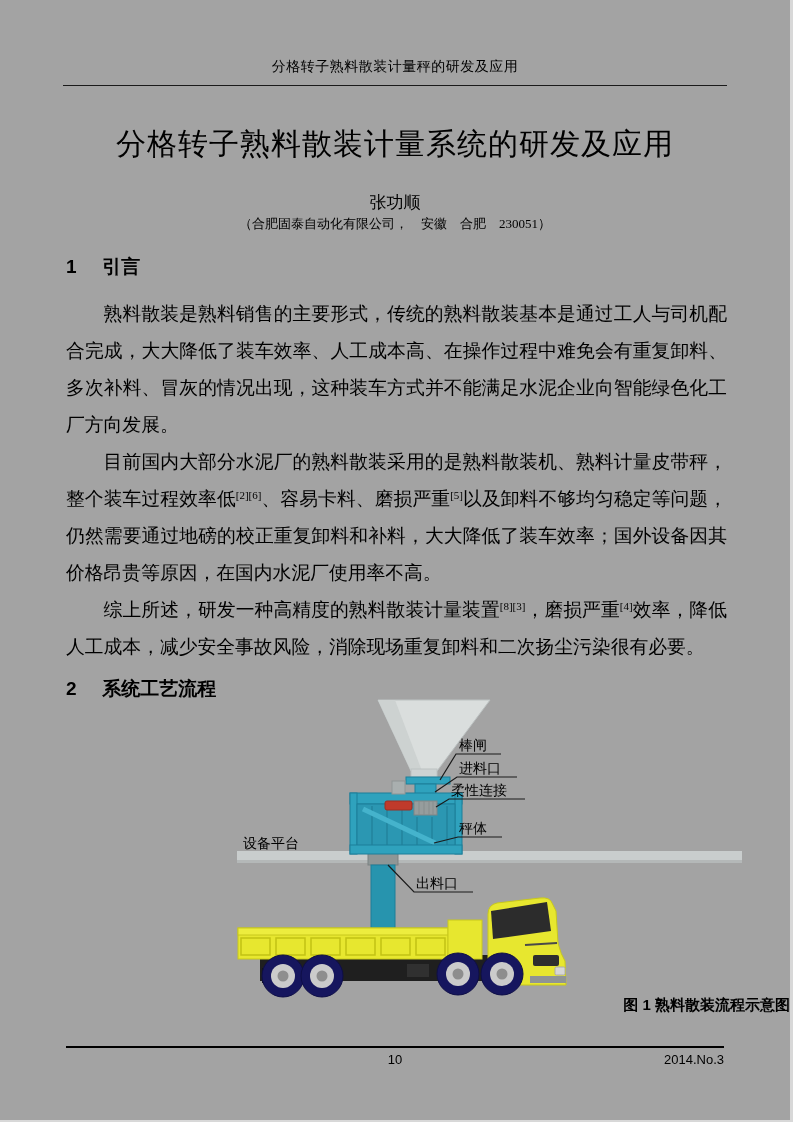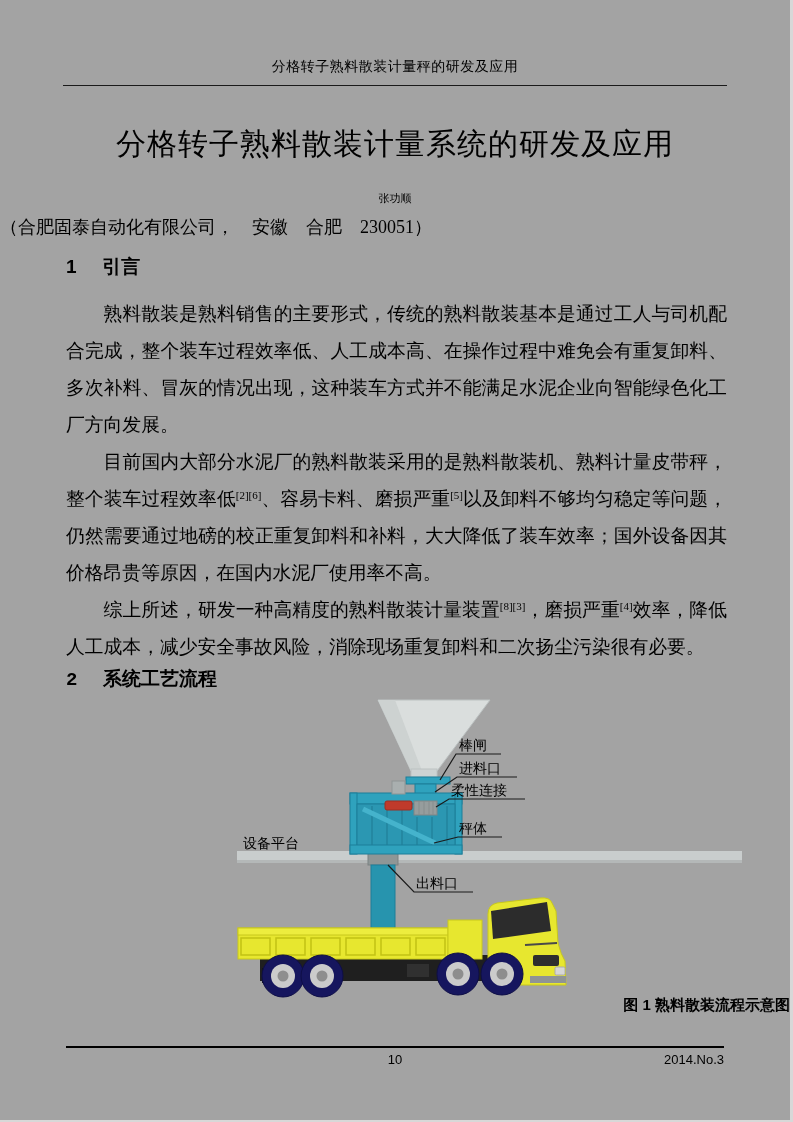--- a/index.html
+++ b/index.html
@@ -12,29 +12,29 @@
   .running-header {
     position:absolute; left:63px; right:63px; top:58px; height:24px;
     text-align:center; font-size:14px; letter-spacing:0.5px;
     border-bottom:1.5px solid #1a1a1a; padding-bottom:3px;
   }
   .doc-title {
     position:absolute; left:0; right:0; top:124px; margin:0;
     text-align:center; font-size:30px; font-weight:normal; letter-spacing:1px;
     font-family:"Liberation Sans","DejaVu Sans",sans-serif;
   }
-  .author { position:absolute; left:0; right:0; top:191px; text-align:center; font-size:11px; }
-  .affiliation { position:absolute; left:0; right:0; top:215px; font-size:18px; }
+  .author { position:absolute; left:0; right:0; top:191px; text-align:center; font-size:17px; }
+  .affiliation { position:absolute; left:0; right:0; top:215px; text-align:center; font-size:13px; }
   .article { position:absolute; left:66px; top:252px; width:661px; }
   .sec-heading {
     margin:0 0 13px 0; font-size:19px; font-weight:bold; line-height:30px;
     font-family:"Liberation Sans","DejaVu Sans",sans-serif;
   }
   .sec-heading .sec-num { margin-right:1.35em; }
-  .sec-heading.second { margin-bottom:0;font-family:Liberation Mono, monospace; }
+  .sec-heading.second { margin-top:9px; margin-bottom:0; }
   .article p {
     margin:0; font-size:18.8px; line-height:37px; text-align:justify;
     text-indent:2em; letter-spacing:0;
   }
   .article p sup { font-size:11px; line-height:0; vertical-align:6px; }
   .figure-wrap { position:absolute; left:225px; top:693px; width:525px; height:310px; }
   .figure-wrap svg { display:block; width:525px; height:310px; }
   .fig-label { font-family:"Liberation Serif","DejaVu Serif",serif; font-size:14px; fill:#000; }
   .fig-caption {
     position:absolute; left:0; right:0; top:996px; text-align:right;
@@ -62,21 +62,21 @@
   </div>
 
   <h1 class="doc-title">分格转子熟料散装计量系统的研发及应用</h1>
 
   <div class="author">张功顺</div>
   <div class="affiliation">（合肥固泰自动化有限公司，　安徽　合肥　230051）</div>
 
   <div class="article">
     <h2 class="sec-heading"><span class="sec-num">1</span><span>引言</span></h2>
 
-    <p>熟料散装是熟料销售的主要形式，传统的熟料散装基本是通过工人与司机配合完成，整个装车过程效率低、人工成本高、在操作过程中难免会有重复卸料、多次补料、冒灰的情况出现，这种装车方式并不能满足水泥企业向智能绿色化工厂方向发展。</p>
+    <p>熟料散装是熟料销售的主要形式，传统的熟料散装基本是通过工人与司机配合完成，大大降低了装车效率、人工成本高、在操作过程中难免会有重复卸料、多次补料、冒灰的情况出现，这种装车方式并不能满足水泥企业向智能绿色化工厂方向发展。</p>
 
     <p><span>目前国内大部分水泥厂的熟料散装采用的是熟料散装机、熟料计量皮带秤，整个装车过程效率低</span><sup>[2][6]</sup><span>、容易卡料、磨损严重</span><sup>[5]</sup><span>以及卸料不够均匀稳定等问题，仍然需要通过地磅的校正重复卸料和补料，大大降低了装车效率；国外设备因其价格昂贵等原因，在国内水泥厂使用率不高。</span></p>
 
     <p><span>综上所述，研发一种高精度的熟料散装计量装置</span><sup>[8][3]</sup><span>，磨损严重</span><sup>[4]</sup><span>效率，降低人工成本，减少安全事故风险，消除现场重复卸料和二次扬尘污染很有必要。</span></p>
 
     <h2 class="sec-heading second"><span class="sec-num">2</span><span>系统工艺流程</span></h2>
   </div>
 
   <div class="figure-wrap">
     <svg viewBox="0 0 525 310" xmlns="http://www.w3.org/2000/svg">

